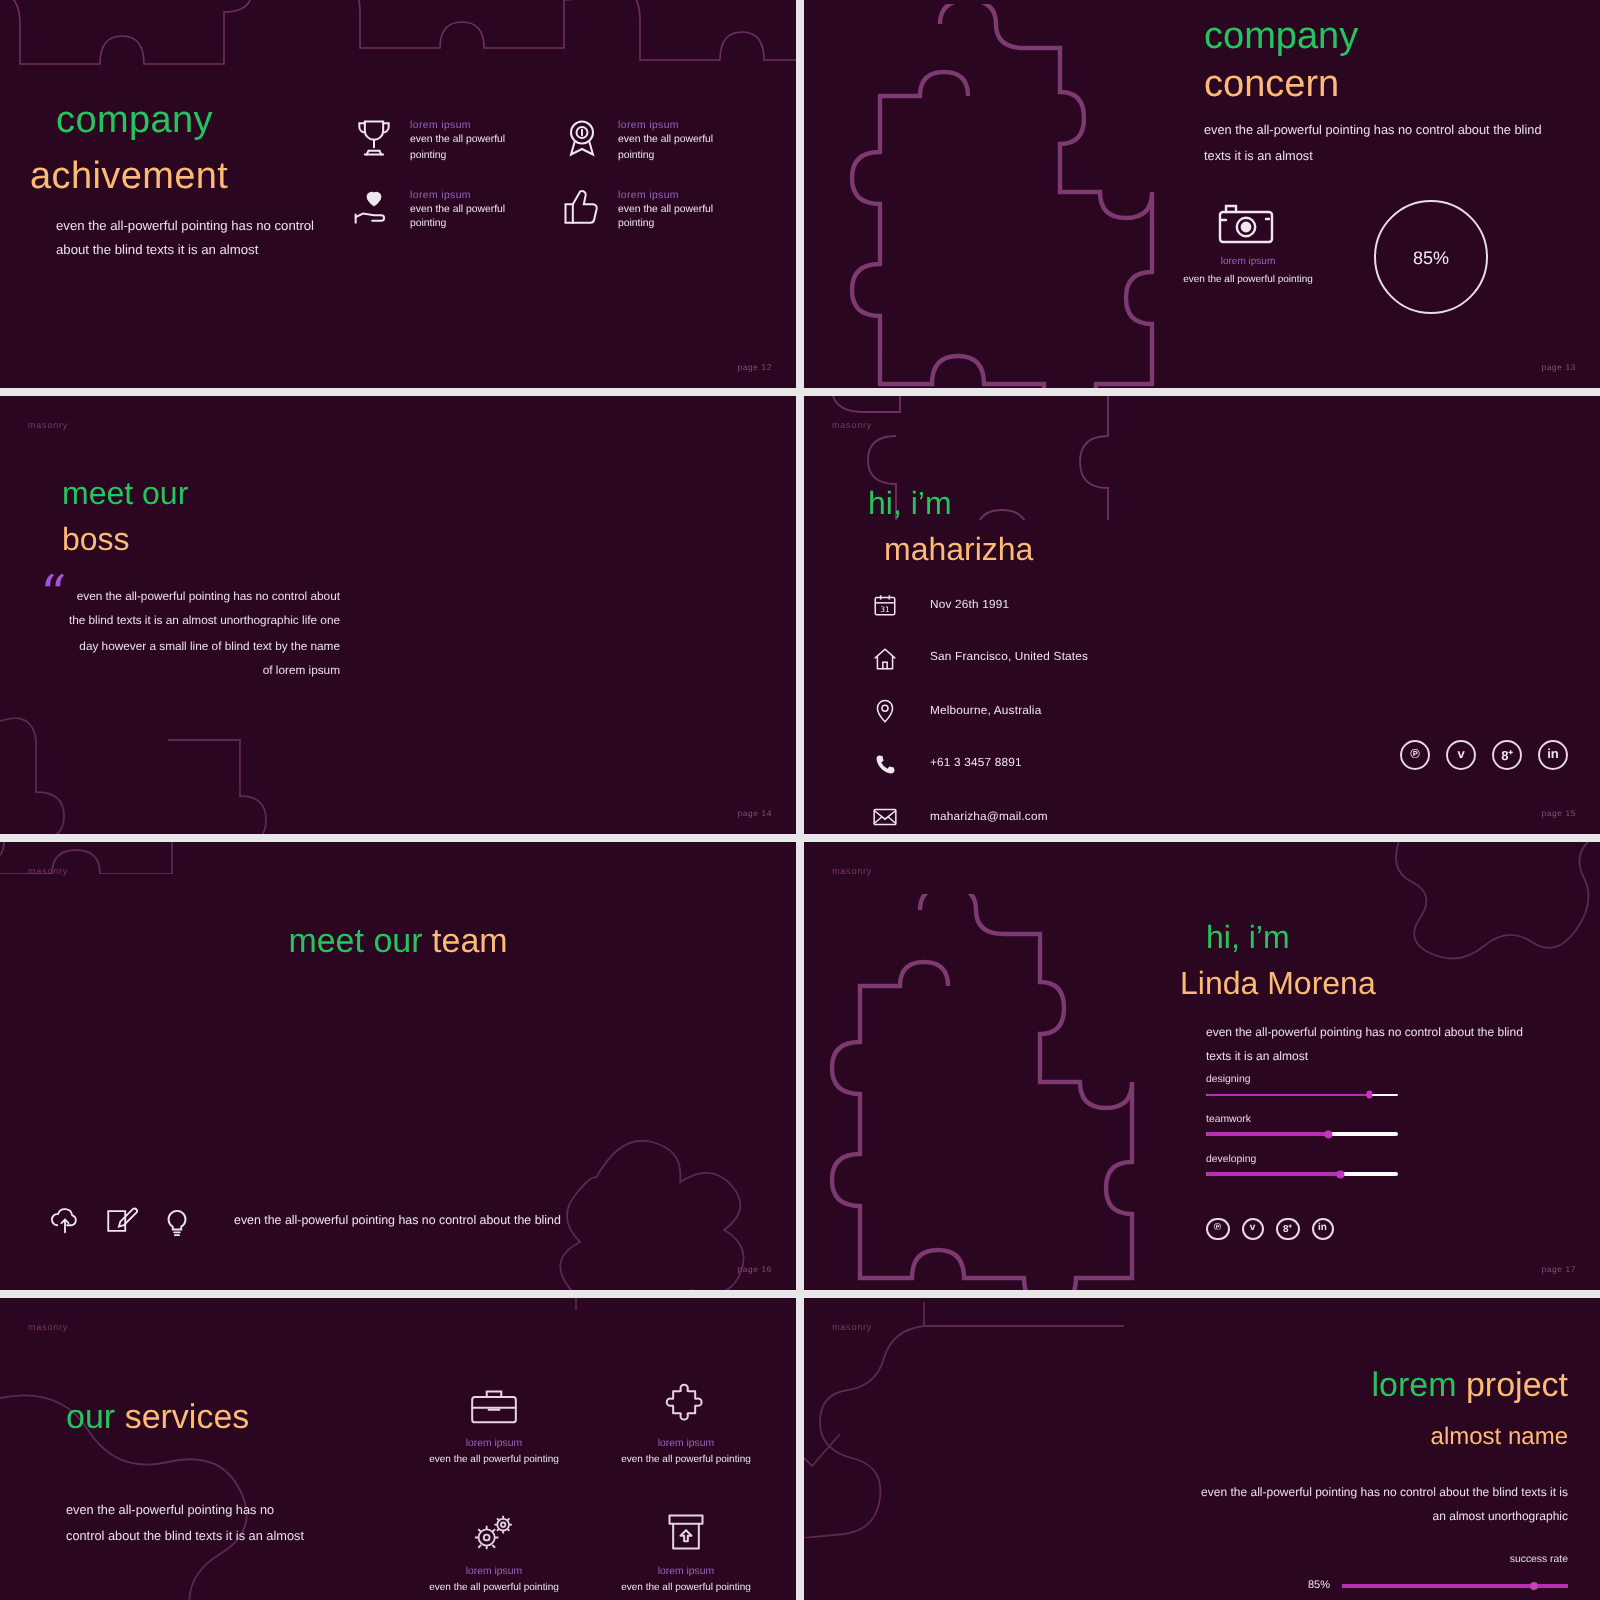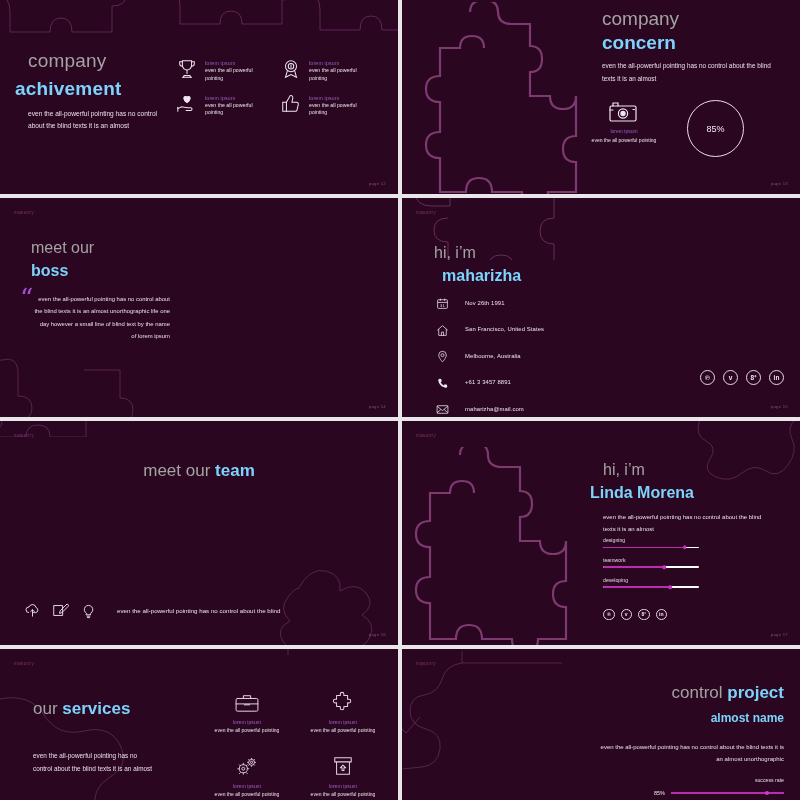--- a/index.html
+++ b/index.html
@@ -28,22 +28,22 @@
     position:absolute; left:14px; top:12px;
     font-size:4.5px; letter-spacing:.4px;
     color:#7d3a70; opacity:.95;
   }
   .pagenum {
     position:absolute; right:12px; bottom:8px;
     font-size:4.2px; letter-spacing:.3px;
     color:#8a4a7d;
   }
 
-  .h-white { color:#a3a3a3; font-weight:400; }
-  .h-purple { color:#7dd3fc; font-weight:700; }
+  .h-white { color:#22c55e; font-weight:400; }
+  .h-purple { color:#fdba74; font-weight:400; }
   .body-text { color:#e9dfe9; font-weight:400; line-height:1.85; }
 
   
   .s1-title { position:absolute; left:28px; top:50px; font-size:19px; letter-spacing:.2px; }
   .s1-title2 { position:absolute; left:15px; top:78px; font-size:19px; letter-spacing:.2px; }
   .s1-body { position:absolute; left:28px; top:108px; width:140px; font-size:6.6px; }
   .s1-grid {
     position:absolute; left:176px; top:58px;
     width:200px;
     display:grid; grid-template-columns:1fr 1fr; gap:10px 8px;
@@ -526,21 +526,21 @@
       <svg width="240" height="120" style="left:-20px;top:0px" viewBox="0 0 240 120" fill="none" stroke="#5d2754" stroke-width="0.9">
         <path d="M80 2 l0 12 q-16 2 -20 16 q-4 14 -18 16 q-14 2 -14 16 q0 14 16 18 q16 4 14 20 q-2 16 -18 18 l-20 2"></path>
         <path d="M0 60 l24 24 l14 -16"></path>
         <path d="M80 14 l100 0"></path>
       </svg>
     </div>
 
     <div class="corner-brand">masonry</div>
 
     <div class="s8-title">
-      <span class="h-white">control</span>
+      <span class="h-white">lorem</span>
       <span class="h-purple">project</span>
     </div>
     <div class="s8-title2 h-purple">almost name</div>
     <div class="s8-body body-text">even the all-powerful pointing has no control about the blind texts it is an almost unorthographic</div>
     <div class="s8-rate-lbl">success rate</div>
     <div class="s8-rate">
       <span class="pct">85%</span>
       <span class="track">
         <span class="knob" style="left: 85%;"></span>
       </span>

